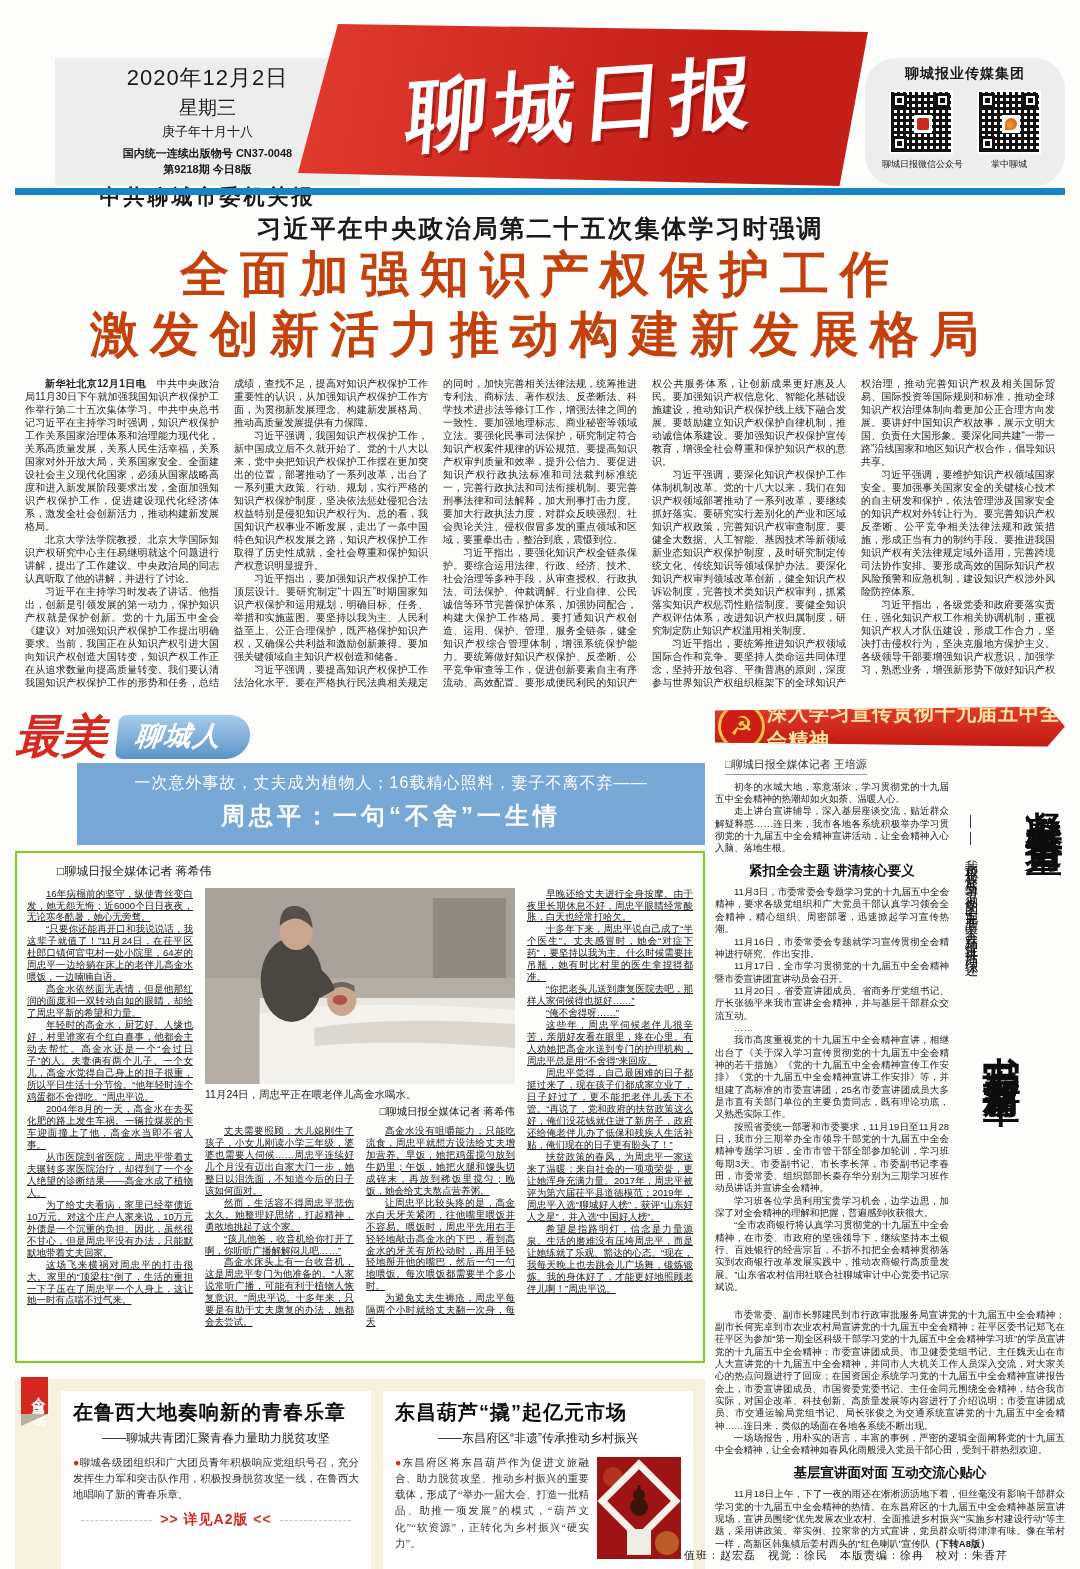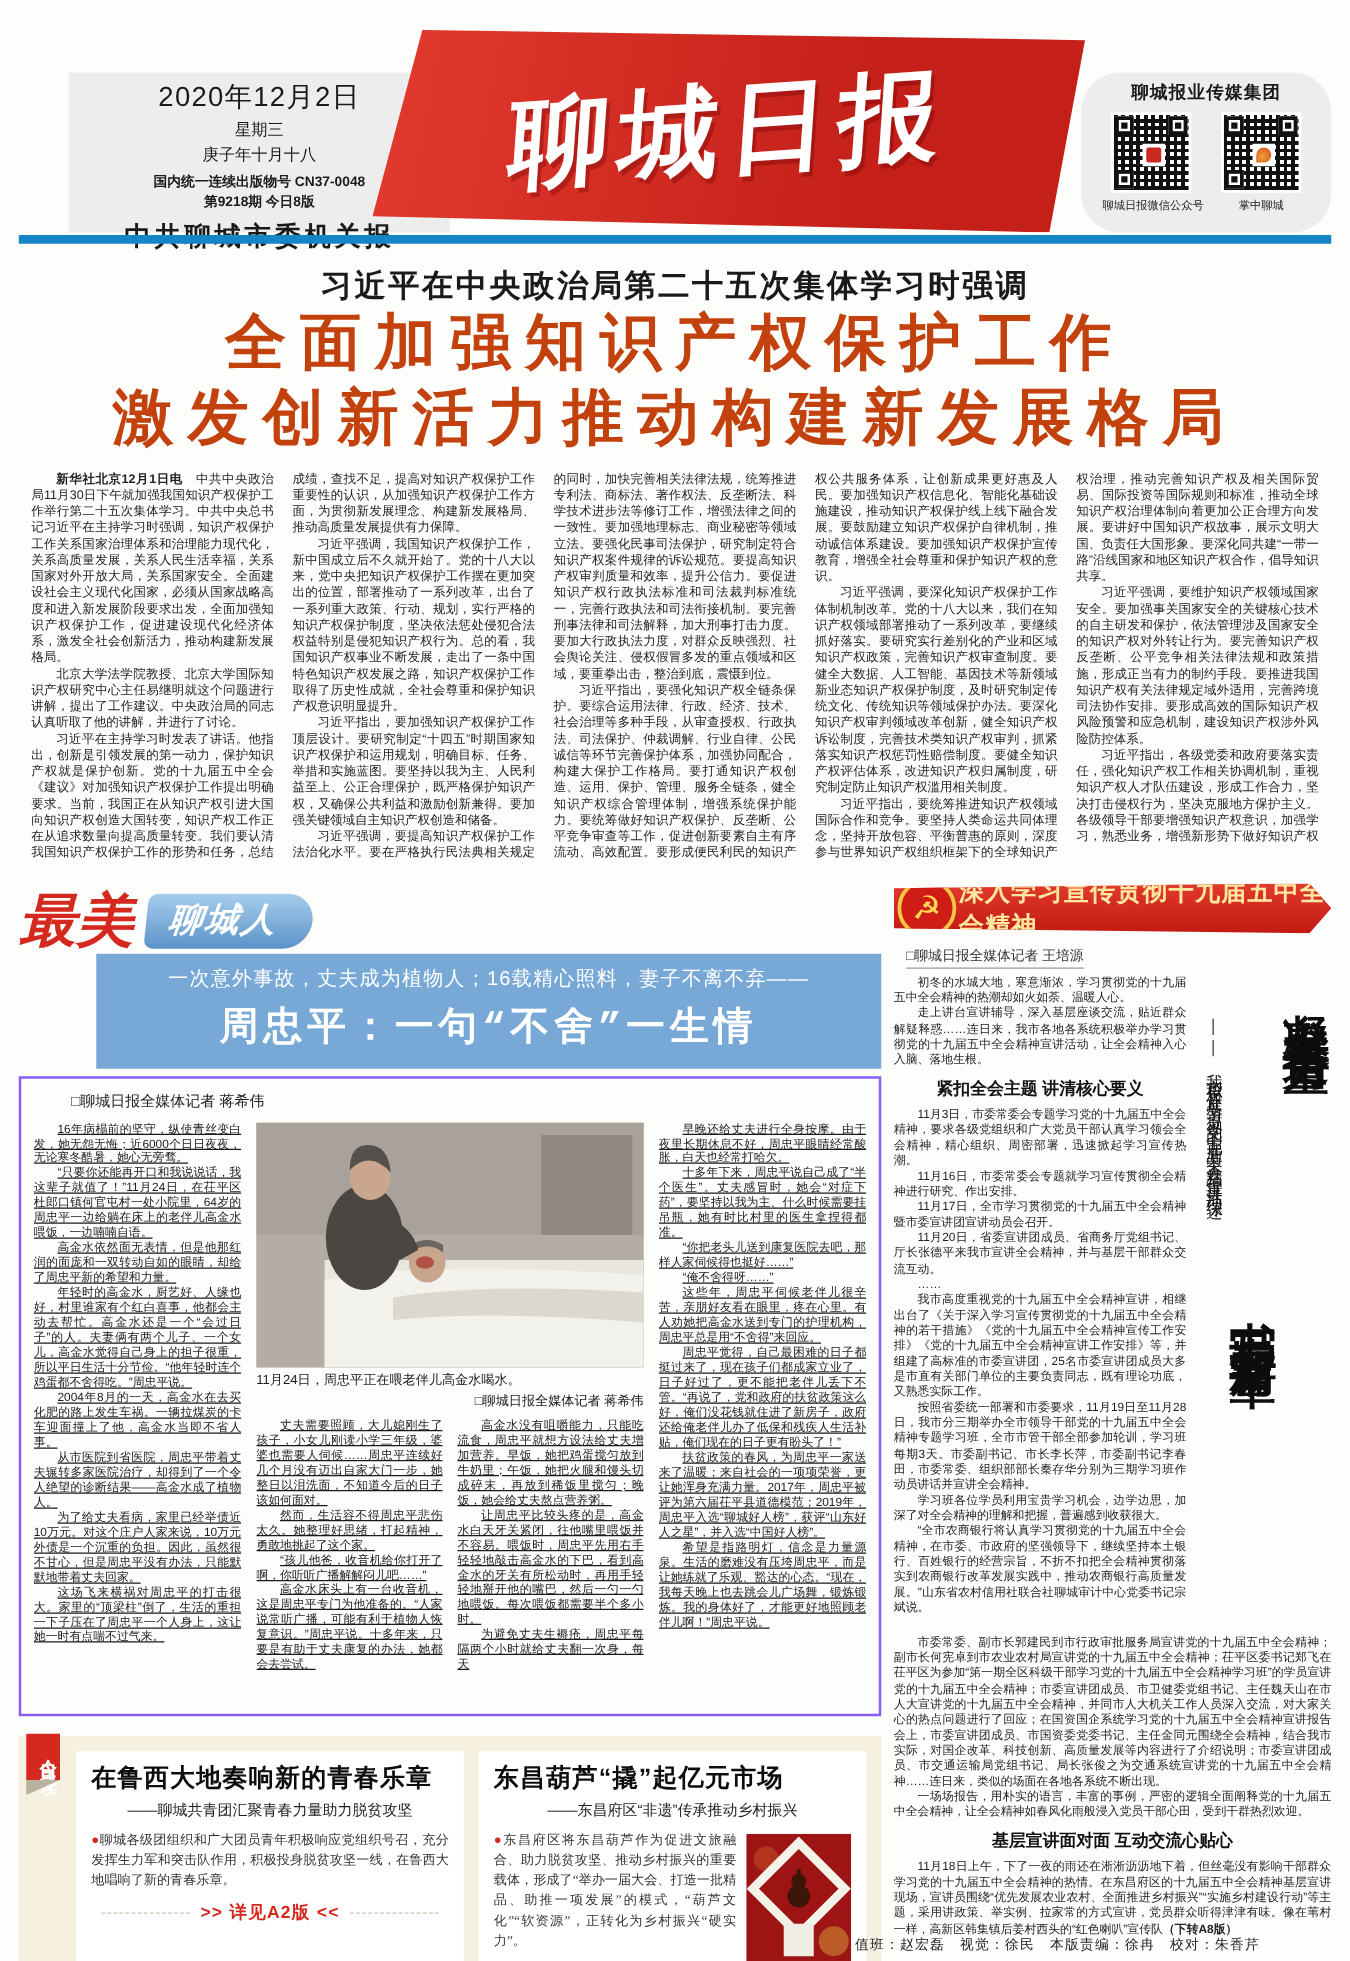--- a/index.html
+++ b/index.html
@@ -3,21 +3,21 @@
 <meta charset="utf-8">
 <style>
   * { margin:0; padding:0; box-sizing:border-box; }
   body { background:#e8e8e8; font-family:"Liberation Sans","DejaVu Sans",sans-serif; }
   .page { width:1080px; height:1569px; margin:0 auto; background:#fdfdfb; position:relative; overflow:hidden; color:#1a1a1a; }
 
   
   .masthead { position:relative; height:196px; }
   .mh-left { position:absolute; left:55px; top:58px; width:305px; height:128px; background:#ededed; text-align:center; padding-top:5px; }
   .mh-date { font-size:22px; font-weight:normal; letter-spacing:1px; }
-  .mh-week { font-size:13px; margin-top:2px; }
+  .mh-week { font-size:19px; margin-top:2px; }
   .mh-lunar { font-size:13px; margin-top:2px; }
   .mh-issue1 { font-size:11px; margin-top:5px; font-weight:bold; }
   .mh-issue2 { font-size:11px; margin-top:1px; font-weight:bold; }
   .mh-organ { font-size:21px; font-weight:900; margin-top:6px; letter-spacing:3px; }
   .mh-flag { position:absolute; left:298px; top:24px; width:570px; height:162px; background:linear-gradient(100deg,#e23a2e,#c42019 70%); clip-path:polygon(7% 0,100% 5%,95% 100%,0 92%); display:flex; align-items:center; justify-content:center; z-index:2; }
   .mh-title { color:#fff; font-size:80px; font-weight:900; font-family:"DejaVu Serif","Liberation Serif",serif; transform:rotate(-4deg) skewX(-8deg); letter-spacing:8px; text-shadow:3px 4px 0 rgba(110,0,0,.35); }
   .mh-right { position:absolute; right:15px; top:58px; width:200px; height:128px; background:#ededed; text-align:center; padding-top:7px;border-radius:31px; }
   .mh-group { font-size:14px; font-weight:bold; letter-spacing:1px; }
   .qr-row { display:flex; justify-content:space-around; margin-top:7px; padding:0 12px; }
   .qr-wrap { width:78px; }
@@ -43,22 +43,22 @@
   
   .mid { display:flex; gap:10px; margin:12px 15px 0; align-items:flex-start; }
   .left-stack { width:690px; flex:none; }
 
   
   .f-logo-row { display:flex; align-items:flex-end; height:52px; margin-bottom:4px; }
   .f-logo-red { color:#d5281e; font-size:46px; font-weight:900; font-style:italic; line-height:.95; font-family:"DejaVu Serif","Liberation Serif",serif; }
   .f-logo-ribbon { margin-left:10px; background:linear-gradient(180deg,#a7cdec,#5b93c9); color:#fff; font-size:27px; font-weight:bold; font-style:italic; padding:3px 28px 5px 18px; border-radius:8px 24px 24px 8px; transform:skewX(-6deg); letter-spacing:2px; }
   .f-banner { background:#78a9d6; color:#fff; text-align:center; padding:10px 20px 13px; margin-left:62px; }
   .f-banner-sub { font-size:16px; letter-spacing:1px; }
-  .f-banner-title { font-size:31px; font-weight:bold; letter-spacing:4px; margin-top:6px;font-family:Liberation Mono, monospace; }
-  .f-box { border:2px solid #8b5cf6; margin-top:6px; padding:8px 10px 6px; height:512px; overflow:hidden; }
+  .f-banner-title { font-size:24px; font-weight:bold; letter-spacing:4px; margin-top:6px; }
+  .f-box { border:2px solid #84cc16; margin-top:6px; padding:8px 10px 6px; height:512px; overflow:hidden; }
   .f-byline { font-size:12px; margin:2px 0 8px 30px; color:#222; }
   .f-body { display:flex; gap:12px; height:468px; overflow:hidden; }
   .f-colA, .f-colD { width:166px; flex:none; font-size:9.5px; line-height:1.26; text-align:justify; overflow:hidden; }
   .f-colA p, .f-colD p, .f-mid-cols p { margin:0; text-indent:2em;text-decoration:underline; }
   .f-mid { flex:1; overflow:hidden; }
   .f-photo { width:100%; height:196px; background:#b7b1a9; }
   .f-photo svg { display:block; width:100%; height:100%; }
   .f-cap { font-size:10.5px; margin-top:4px; line-height:1.3; }
   .f-cap2 { text-align:right; }
   .f-mid-cols { margin-top:6px; column-count:2; column-gap:12px; font-size:9.5px; line-height:1.26; text-align:justify; height:222px; overflow:hidden; }

